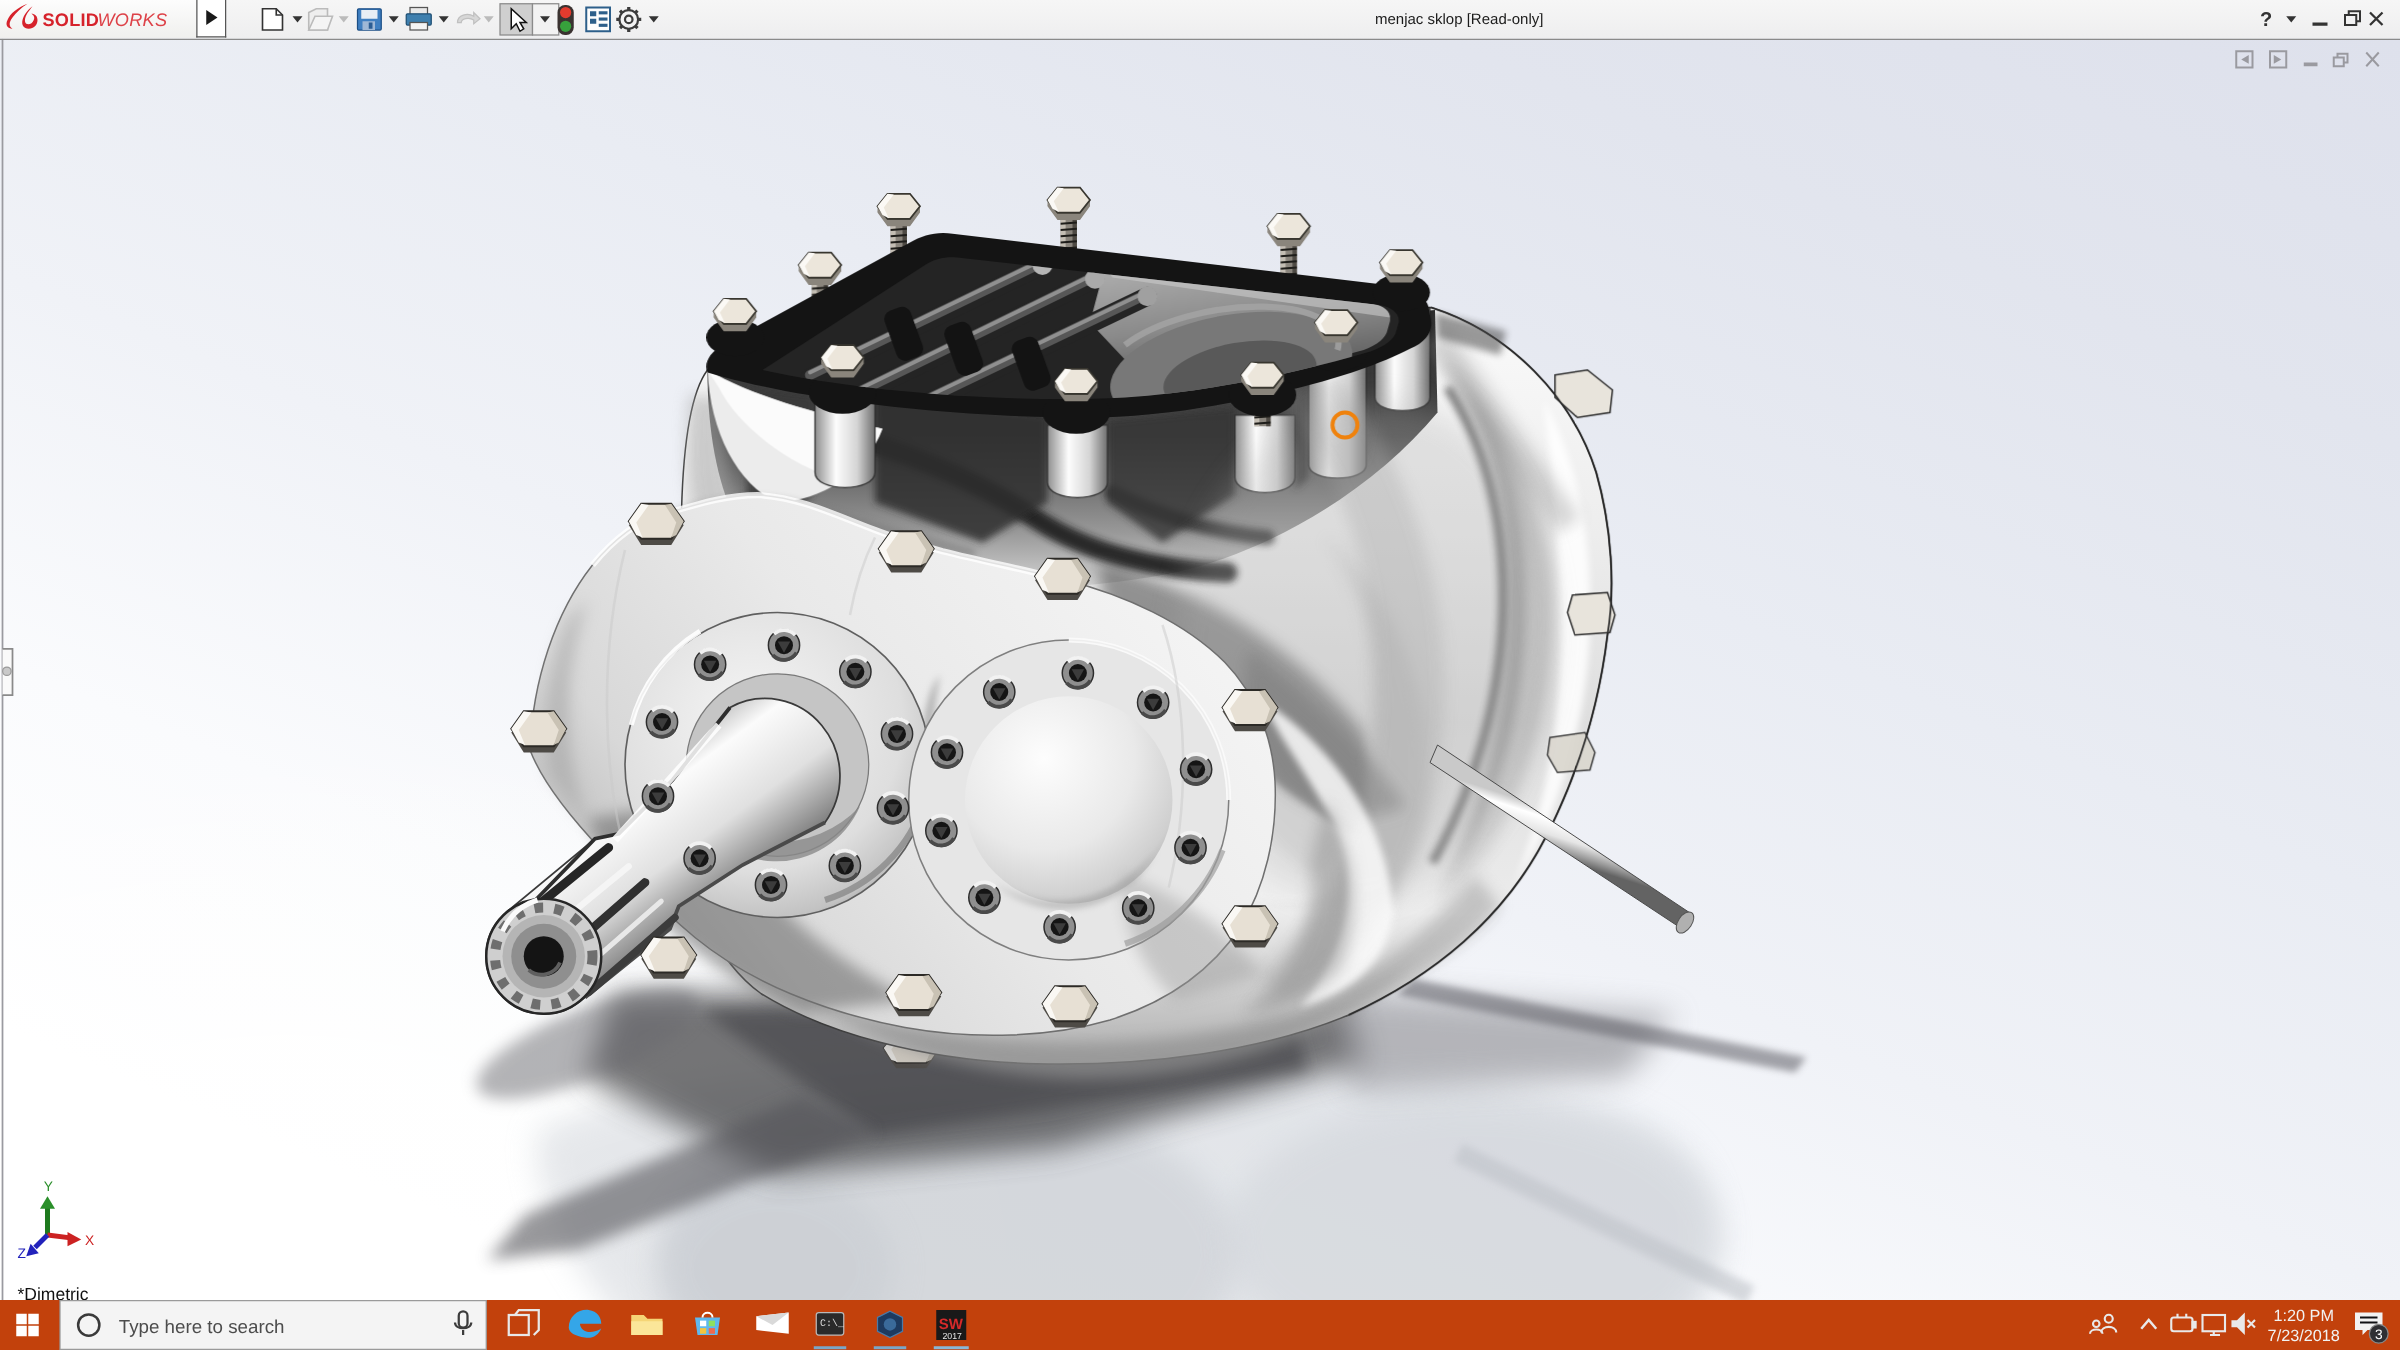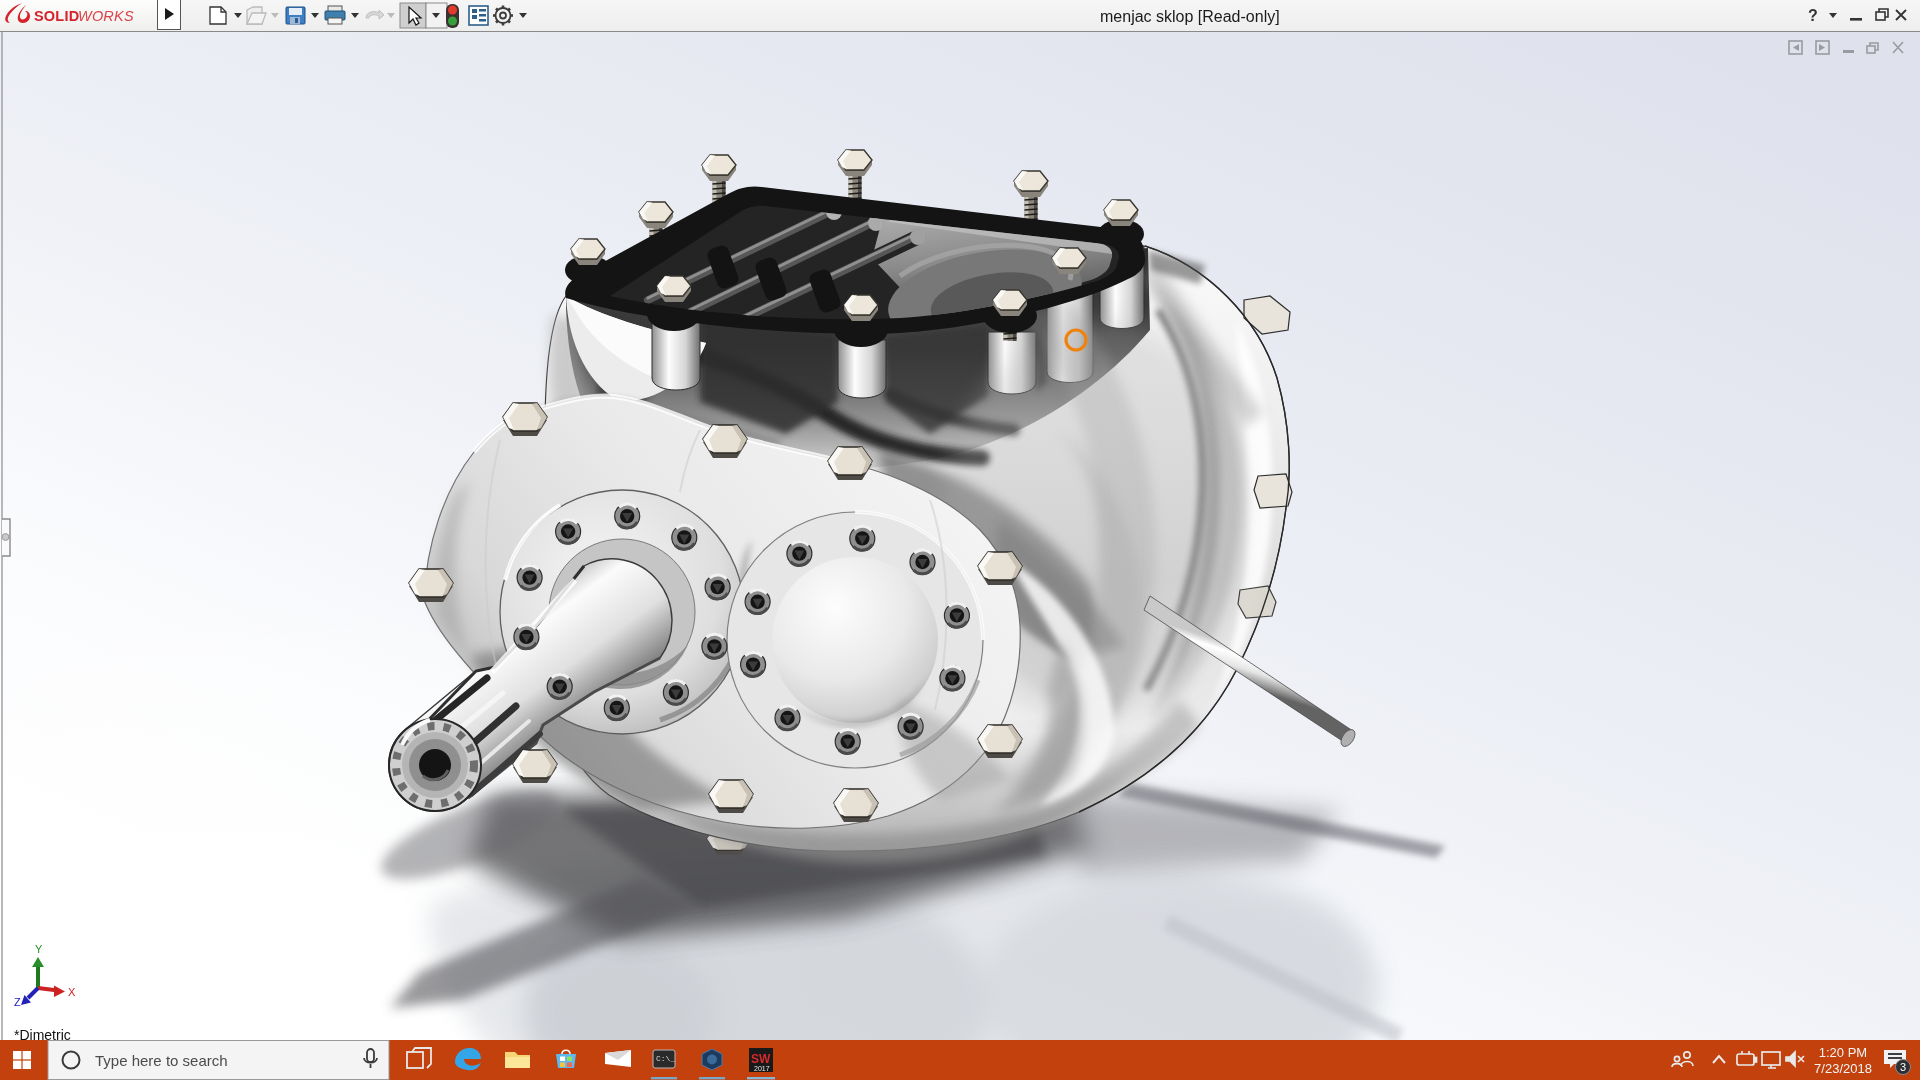--- a/index.html
+++ b/index.html
@@ -5,21 +5,21 @@
   html,body{margin:0;padding:0;width:1920px;height:1080px;overflow:hidden;font-family:"Liberation Sans",sans-serif;}
   #viewport{position:absolute;left:0;top:30px;width:1920px;height:1010px;
     background:
       radial-gradient(1300px 800px at 12% 97%, rgba(255,255,255,0.85) 0%, rgba(255,255,255,0) 55%),
       linear-gradient(203deg,#dee1ec 0%,#e2e5ee 18%,#e9ecf3 38%,#f0f2f7 55%,#fafbfd 72%,#ffffff 88%);
   }
   #titlebar{position:absolute;left:0;top:0;width:1920px;height:31px;background:linear-gradient(#f6f6f6,#eeeeef);border-bottom:1px solid #8a8a8a;z-index:10;}
   #logo{position:absolute;left:0;top:0;width:157px;height:30px;background:linear-gradient(#fdfdfd,#f0f0ee);}
   #flyout{position:absolute;left:157px;top:0;width:24px;height:30px;background:#fff;border:1px solid #555;border-top:none;box-sizing:border-box;}
   #flyout:after{content:"";position:absolute;left:7px;top:8px;border-left:9px solid #1a1a1a;border-top:6px solid transparent;border-bottom:6px solid transparent;}
-  .ttl{position:absolute;top:8px;font-size:16px;color:#1b1b1b;}
+  .ttl{position:absolute;top:8px;font-size:12px;color:#1b1b1b;}
   #taskbar{position:absolute;left:0;top:1040px;width:1920px;height:40px;background:#c2410c;z-index:10;}
   svg{display:block}
   #scene{position:absolute;left:0;top:0;z-index:1;}
   #chrome2{position:absolute;left:0;top:0;z-index:6;}
 </style>
 </head>
 <body>
 <div id="viewport"></div>
 
 <svg id="scene" width="1920" height="1080" viewBox="0 0 1920 1080">

